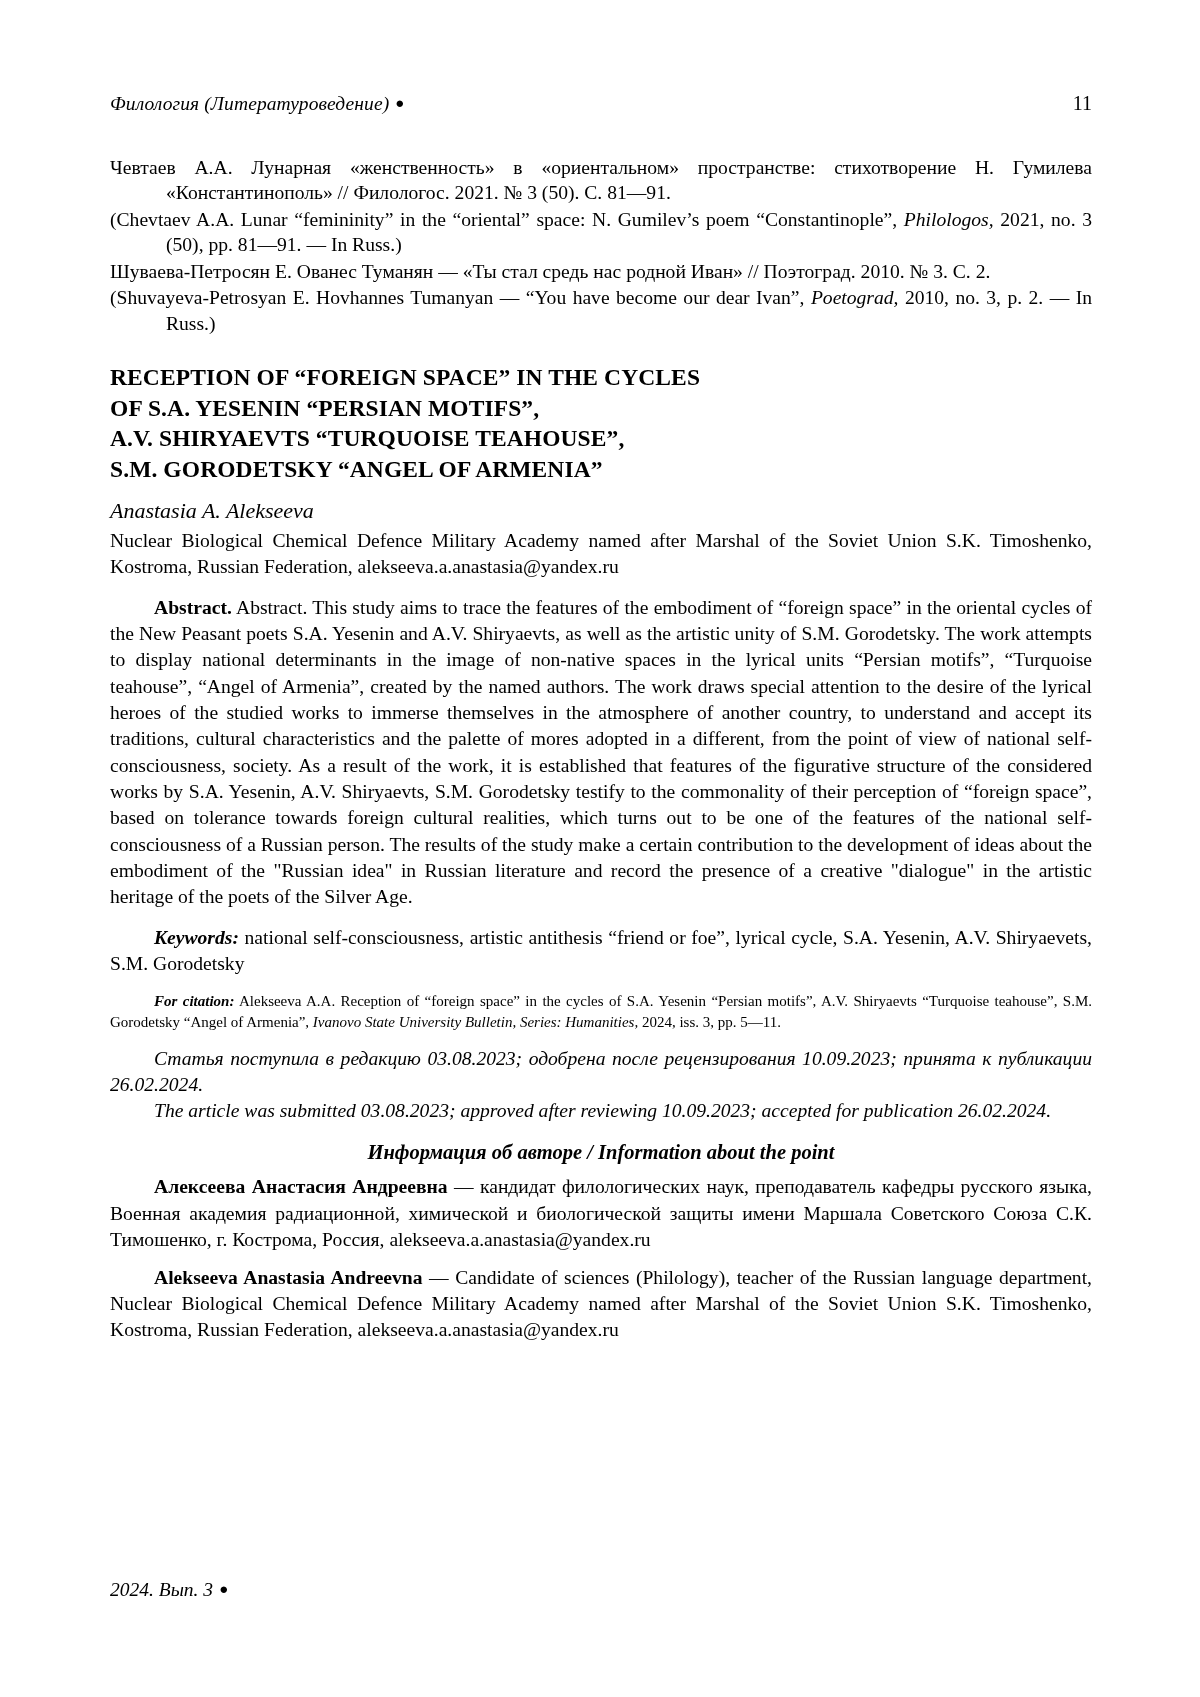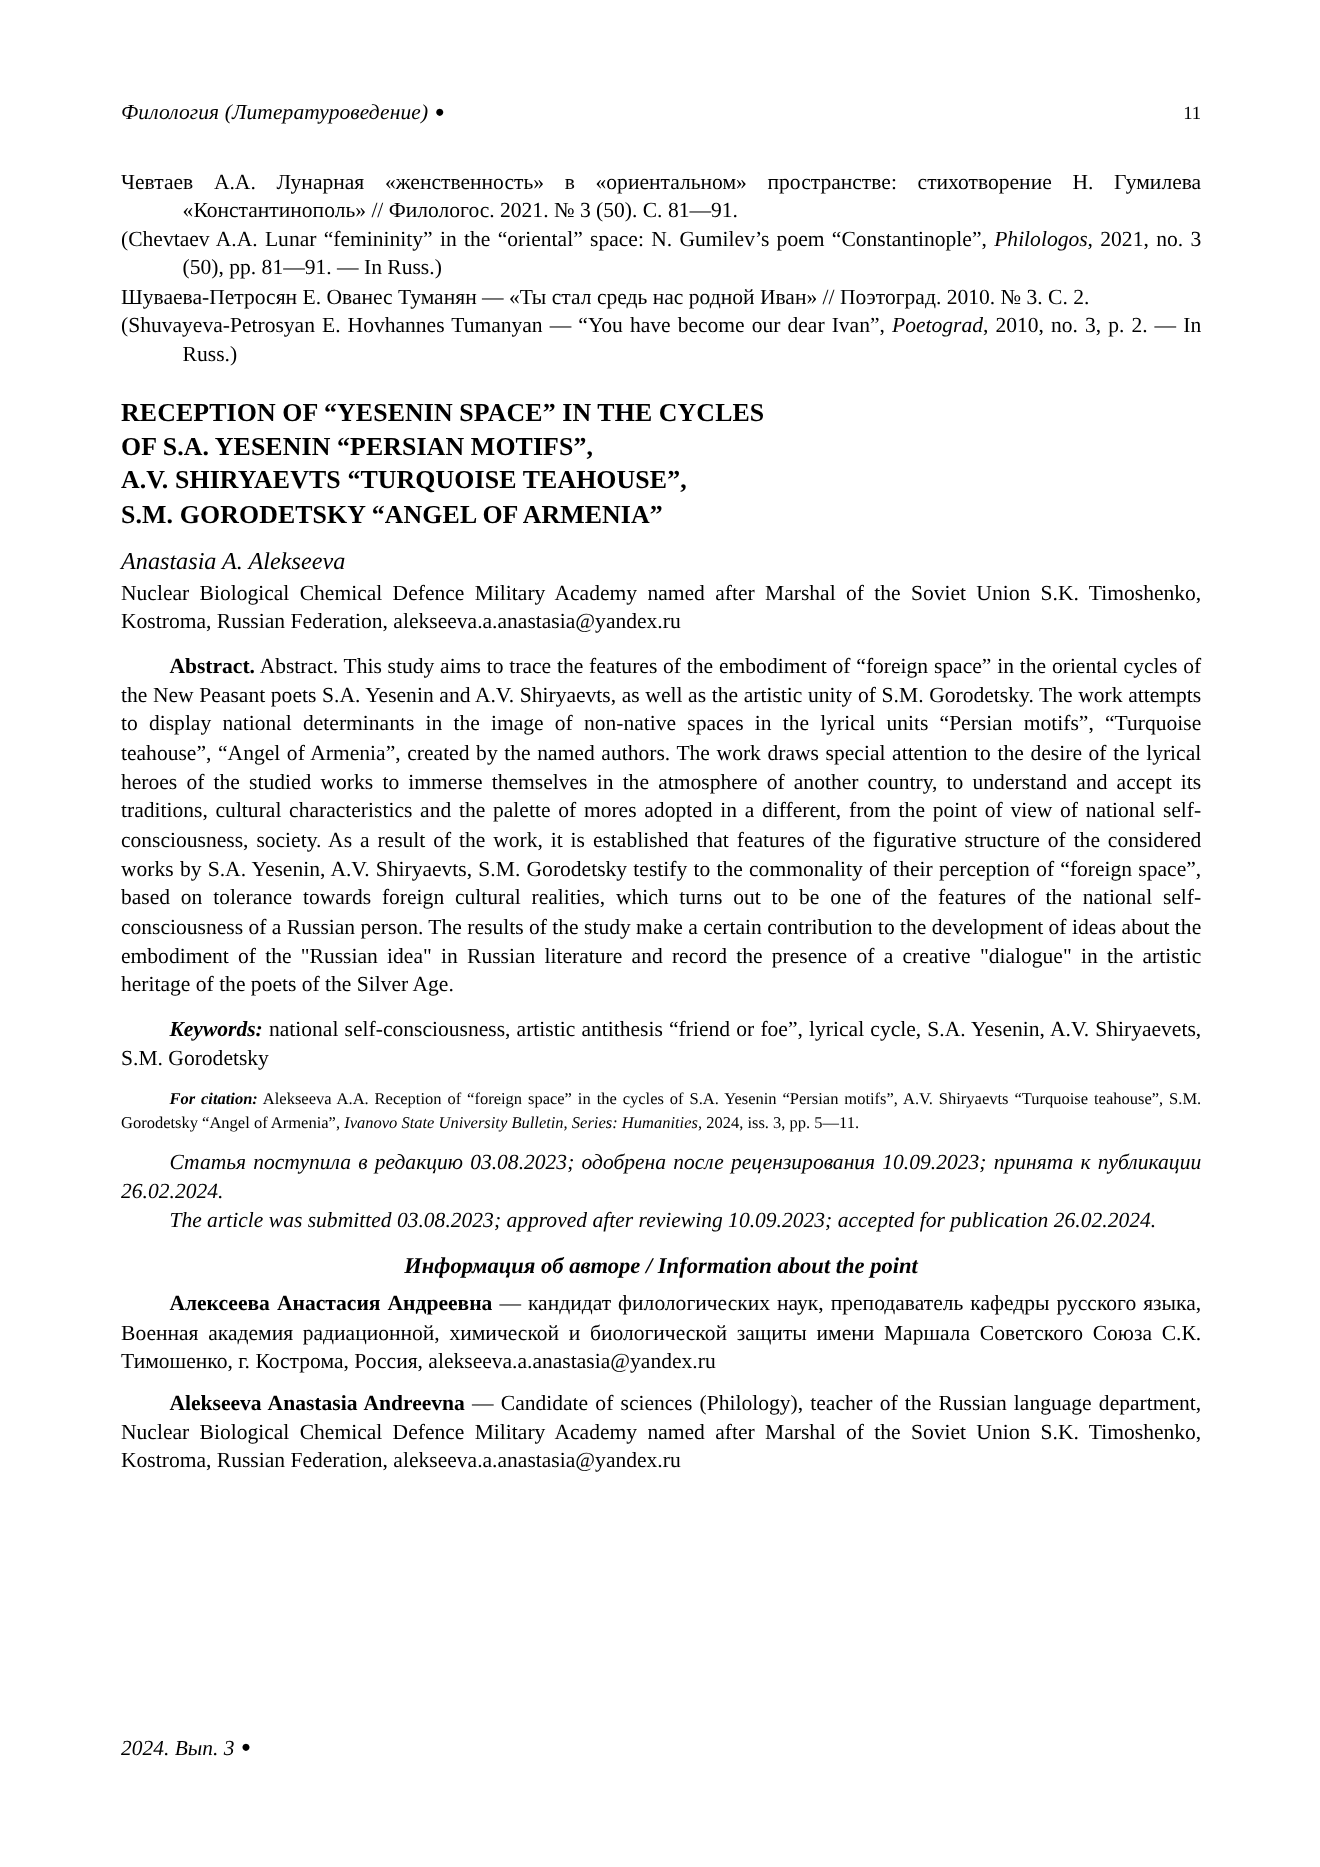--- a/index.html
+++ b/index.html
@@ -32,21 +32,21 @@
     font-size: 19.5px;
     letter-spacing: 0.1px;
   }
   .running-head .rh-left .bullet {
     font-style: normal;
     font-size: 15px;
     vertical-align: 2px;
     padding-left: 6px;
   }
   .running-head .rh-right {
-    font-size: 17px;
+    font-size: 20px;
   }
 
   .refs {
     font-size: 19.6px;
     line-height: 1.30;
     margin-bottom: 26px;
   }
   .ref-entry {
     text-align: justify;
     text-indent: 0;
@@ -168,21 +168,21 @@
   </div>
 
   <div class="refs">
     <div class="ref-entry">Чевтаев А.А. Лунарная «женственность» в «ориентальном» пространстве: стихотворение Н. Гумилева «Константинополь» // Филологос. 2021. № 3 (50). С. 81—91.</div>
     <div class="ref-entry">(Chevtaev A.A. Lunar “femininity” in the “oriental” space: N. Gumilev’s poem “Constantinople”, <span class="it">Philologos,</span> 2021, no. 3 (50), pp. 81—91. — In Russ.)</div>
     <div class="ref-entry">Шуваева-Петросян Е. Ованес Туманян — «Ты стал средь нас родной Иван» // Поэтоград. 2010. № 3. С. 2.</div>
     <div class="ref-entry">(Shuvayeva-Petrosyan E. Hovhannes Tumanyan — “You have become our dear Ivan”, <span class="it">Poetograd,</span> 2010, no. 3, p. 2. — In Russ.)</div>
   </div>
 
   <h1 class="article-title">
-    <span>RECEPTION OF “YESENIN SPACE” IN THE CYCLES</span><br>
+    <span>RECEPTION OF “FOREIGN SPACE” IN THE CYCLES</span><br>
     <span>OF S.A. YESENIN “PERSIAN MOTIFS”,</span><br>
     <span>A.V. SHIRYAEVTS “TURQUOISE TEAHOUSE”,</span><br>
     <span>S.M. GORODETSKY “ANGEL OF ARMENIA”</span>
   </h1>
 
   <div class="author-name">Anastasia A. Alekseeva</div>
   <div class="affiliation">Nuclear Biological Chemical Defence Military Academy named after Marshal of the Soviet Union S.K. Timoshenko, Kostroma, Russian Federation, alekseeva.a.anastasia@yandex.ru</div>
 
   <div class="abstract"><span class="lead">Abstract.</span> <span>Abstract. This study aims to trace the features of the embodiment of “foreign space” in the oriental cycles of the New Peasant poets S.A. Yesenin and A.V. Shiryaevts, as well as the artistic unity of S.M. Gorodetsky. The work attempts to display national determinants in the image of non-native spaces in the lyrical units “Persian motifs”, “Turquoise teahouse”, “Angel of Armenia”, created by the named authors. The work draws special attention to the desire of the lyrical heroes of the studied works to immerse themselves in the atmosphere of another country, to understand and accept its traditions, cultural characteristics and the palette of mores adopted in a different, from the point of view of national self-consciousness, society. As a result of the work, it is established that features of the figurative structure of the considered works by S.A. Yesenin, A.V. Shiryaevts, S.M. Gorodetsky testify to the commonality of their perception of “foreign space”, based on tolerance towards foreign cultural realities, which turns out to be one of the features of the national self-consciousness of a Russian person. The results of the study make a certain contribution to the development of ideas about the embodiment of the "Russian idea" in Russian literature and record the presence of a creative "dialogue" in the artistic heritage of the poets of the Silver Age.</span></div>
 

